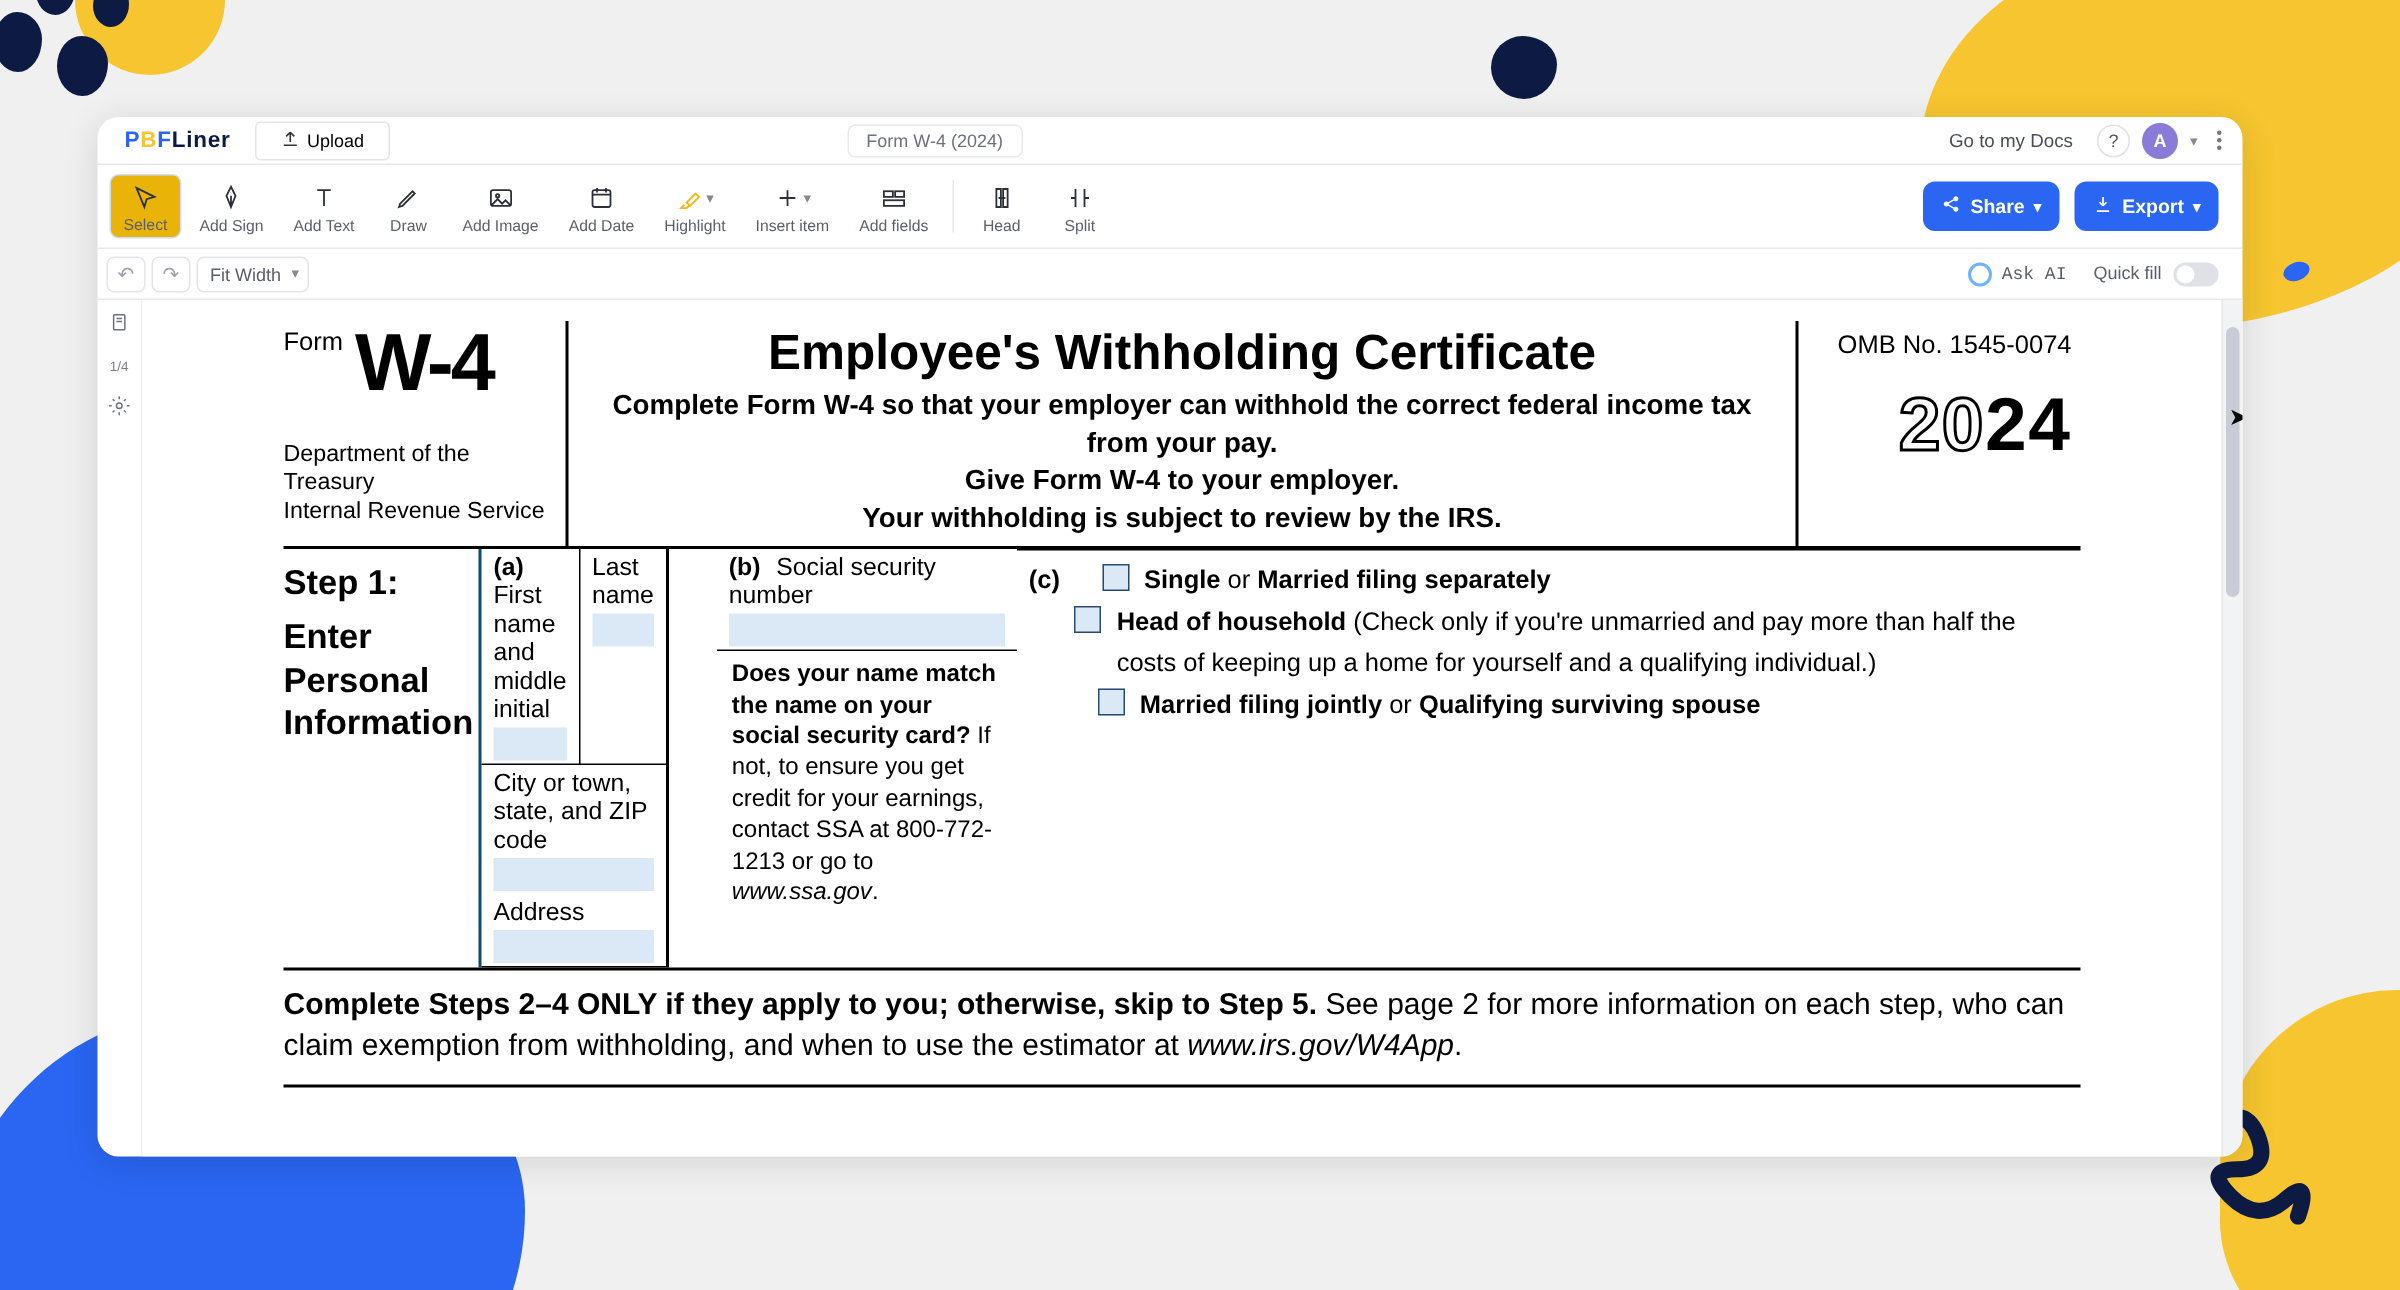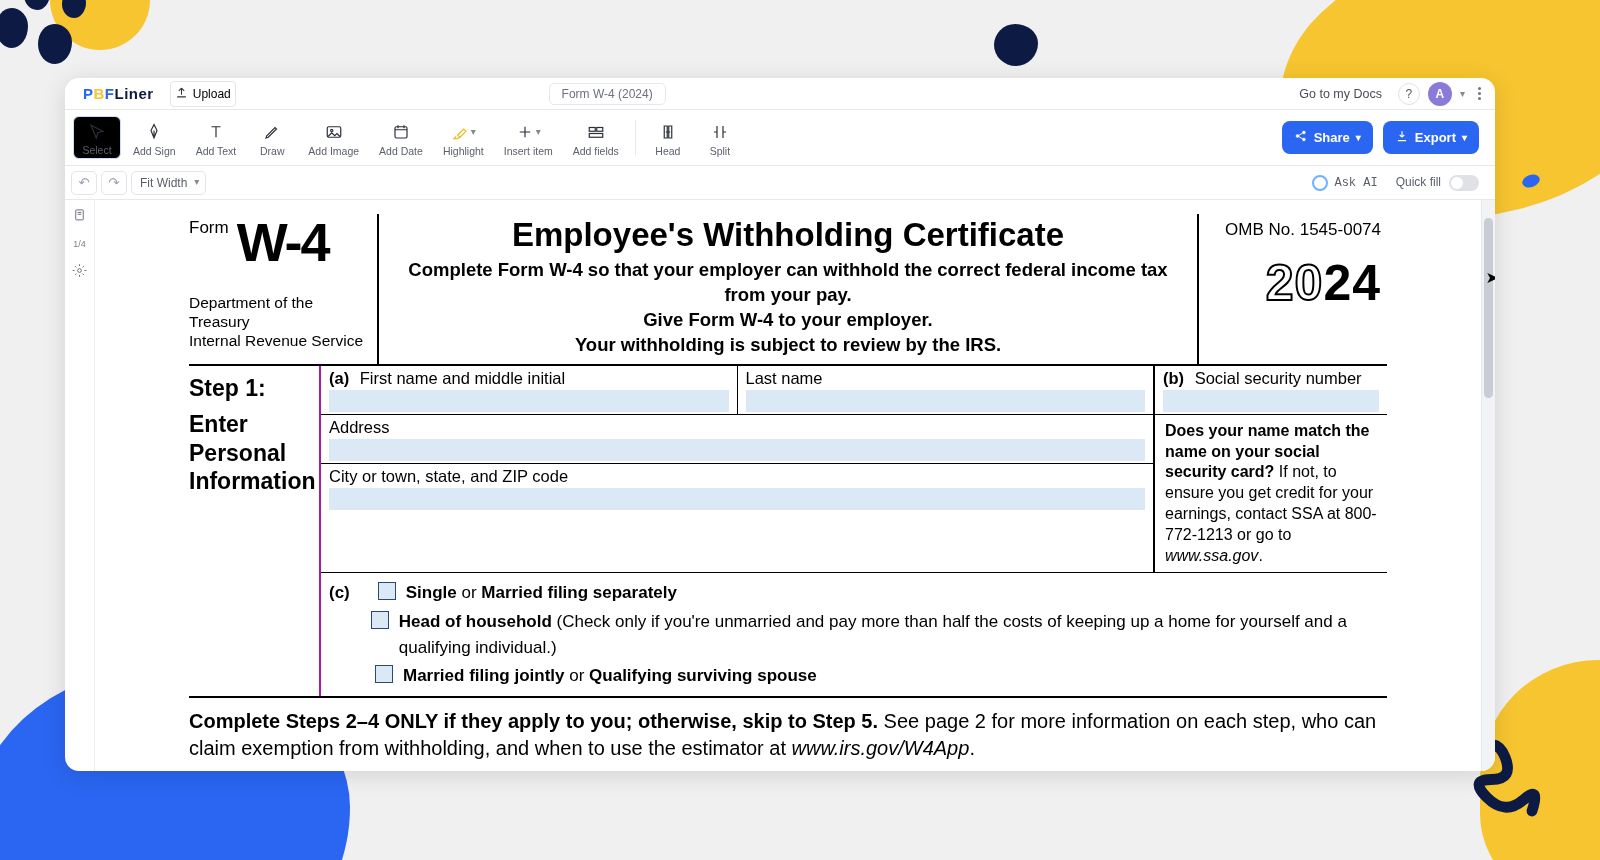--- a/index.html
+++ b/index.html
@@ -25,40 +25,40 @@
   position: absolute; left: 65px; top: 78px; width: 1430px; height: 693px;
   background: #fff; border-radius: 14px; box-shadow: 0 4px 24px rgba(0,0,0,.12);
   overflow: hidden; z-index: 2;
 }
 .topbar {
   height: 32px; border-bottom: 1px solid #e7e8eb; display:flex; align-items:center;
   padding: 0 8px; font-size:12px; color:#4a4d55;
 }
 .logo { font-weight:800; font-size:15px; letter-spacing:.5px; padding:0 10px; }
 .logo .p { color:#2a66f2; } .logo .b { color:#f6c52f; } .logo .r { color:#0d1b44; }
-.upload-btn { display:flex; align-items:center; gap:5px; font-size:12px; cursor:pointer; padding:4px 4px; border-radius:4px; border:1px solid #e3e5ea; background:#fff; margin-left:6px;}
+.upload-btn { display:flex; align-items:center; gap:5px; font-size:12px; cursor:pointer; padding:4px 16px; border-radius:4px; border:1px solid #e3e5ea; background:#fff; margin-left:6px;}
 .upload-btn svg { width:13px; height:13px; }
 .doc-title { margin: 0 auto; padding:3px 12px; border:1px solid #e7e8eb; border-radius:5px; color:#6d717c; font-size:12px;}
 .top-right { display:flex; align-items:center; gap:8px; margin-left:auto;}
 .link-btn { background:none; border:none; color:#4a4d55; font-size:12.5px; cursor:pointer; padding:4px 8px;}
 .round-btn { width:22px; height:22px; border-radius:50%; border:1px solid #dfe1e6; background:#fff; font-size:12px; color:#555; display:flex; align-items:center; justify-content:center; cursor:pointer;}
 .avatar { width:24px; height:24px; border-radius:50%; background:#8b7bd8; color:#fff; font-size:12px; font-weight:600; display:flex; align-items:center; justify-content:center;}
 .chev { font-size:10px; color:#888; }
 .kebab { width:14px; height:22px; display:flex; flex-direction:column; justify-content:center; gap:2px; align-items:center; cursor:pointer; padding:0 4px;}
 .kebab span { width:3px; height:3px; background:#777; border-radius:50%; display:block;}
 .toolbar {
   height: 56px; border-bottom:1px solid #e7e8eb; display:flex; align-items:stretch;
   padding:0 6px;
 }
 .tool-group { display:flex; align-items:stretch; }
 .tool {
   display:flex; flex-direction:column; align-items:center; justify-content:center;
   padding:4px 8px 2px; min-width:48px; cursor:pointer; border-radius:6px; margin:6px 2px;
 }
-.tool.selected { background:#000000; border:1px solid #cfdcff; }
+.tool.selected { background:#eab308; border:1px solid #cfdcff; }
 .tool .icon { height:22px; display:flex; align-items:center; justify-content:center; }
 .tool .icon svg { width:18px; height:18px; stroke:#2b2f38; fill:none; stroke-width:1.6; }
 .tool.hl .icon svg { stroke:#f1b90f; }
 .tool-label { font-size:10.5px; color:#5c606b; margin-top:2px; white-space:nowrap; }
 .tool-sep { width:1px; background:#e7e8eb; margin:10px 6px; }
 .toolbar-right { margin-left:auto; display:flex; align-items:center; gap:10px; padding-right:10px;}
 .btn-primary { background:#2a66f2; color:#fff; border:none; border-radius:8px; padding:8px 12px; font-size:13px; font-weight:600; display:flex; align-items:center; gap:6px; cursor:pointer;}
 .btn-primary svg { width:14px; height:14px; fill:#fff; stroke:#fff; }
 .viewbar {
   height:34px; border-bottom:1px solid #e7e8eb; display:flex; align-items:center; padding:0 6px; font-size:12px; color:#5a5e69;
@@ -90,29 +90,29 @@
 .hdr-mid h1 { font-size:33px; font-weight:800; margin-bottom:4px;}
 .hdr-mid p { font-size:18.5px; font-weight:700; line-height:1.35;}
 .hdr-right { width:190px; border-left:2px solid #000; text-align:right; padding:6px 6px;}
 .hdr-right .omb { font-size:17px; margin-bottom:14px;}
 .hdr-right .year { font-size:50px; font-weight:900; letter-spacing:1px;}
 .hdr-right .year .outline { -webkit-text-stroke:2px #000; color:#fff;}
 .form-row { display:flex; border-bottom:2px solid #000;}
 .step-col { width:130px; padding:8px 6px 6px 0;}
 .step-title { font-size:23px; font-weight:800; line-height:1.3;}
 .step-sub { font-size:23px; font-weight:800; line-height:1.25; margin-top:6px;}
-.fields-col { flex:1; border-left:2px solid #a21caf; display:flex; flex-direction:column;}
+.fields-col { flex:1; border-left:2px solid #0c4a6e; display:flex; }
 .name-row { display:flex; }
 .cell { border-bottom:1.5px solid #000; padding:3px 8px 2px; font-size:16.5px; position:relative;}
 .cell .tag { font-weight:700; margin-right:6px;}
 .cell .fill { display:block; height:22px; background:#dbe8f6; margin-top:2px;}
 .fa { flex:1; }
 .ln { flex:1; border-left:1.5px solid #000;}
 .addr .fill, .city .fill { height:22px;}
-.ssn-col { width:234px; border-left:2px solid #000; display:flex; flex-direction:column;}
+.ssn-col { width:234px; border-left:2px solid #000; display:flex; flex-direction:column;padding-left:32px;}
 .ssn-col .cell { border-bottom:1.5px solid #000;}
 .ssn-col .match { padding:6px 10px; font-size:16px; line-height:1.3;}
 .ssn-col .match b { font-weight:800;}
 .ssn-col .match i { font-style:italic;}
 .filing { padding:5px 8px 4px; font-size:17px; line-height:1.55;}
 .filing .row { display:flex; align-items:flex-start; gap:10px; margin:2px 0;}
 .filing .row.first .tag { font-weight:700; margin-right:18px;}
 .filing .row .pad { width:36px; }
 .chk { width:18px; height:18px; background:#dbe8f6; border:1.5px solid #2b4a70; flex-shrink:0; margin-top:2px;}
 .filing b { font-weight:800;}
@@ -362,26 +362,26 @@
                   <div class="cell fa">
                     <span class="tag">(a)</span>
                     <span>First name and middle initial</span>
                     <span class="fill"></span>
                   </div>
                   <div class="cell ln">
                     <span>Last name</span>
                     <span class="fill"></span>
                   </div>
                 </div>
+                <div class="cell city" style="border-bottom:none;">
+                  <span>City or town, state, and ZIP code</span>
+                  <span class="fill"></span>
+                </div>
                 <div class="cell addr">
                   <span>Address</span>
-                  <span class="fill"></span>
-                </div>
-                <div class="cell city" style="border-bottom:none;">
-                  <span>City or town, state, and ZIP code</span>
                   <span class="fill"></span>
                 </div>
               </div>
               <div class="ssn-col">
                 <div class="cell">
                   <span class="tag">(b)</span>
                   <span>Social security number</span>
                   <span class="fill"></span>
                 </div>
                 <div class="match">

